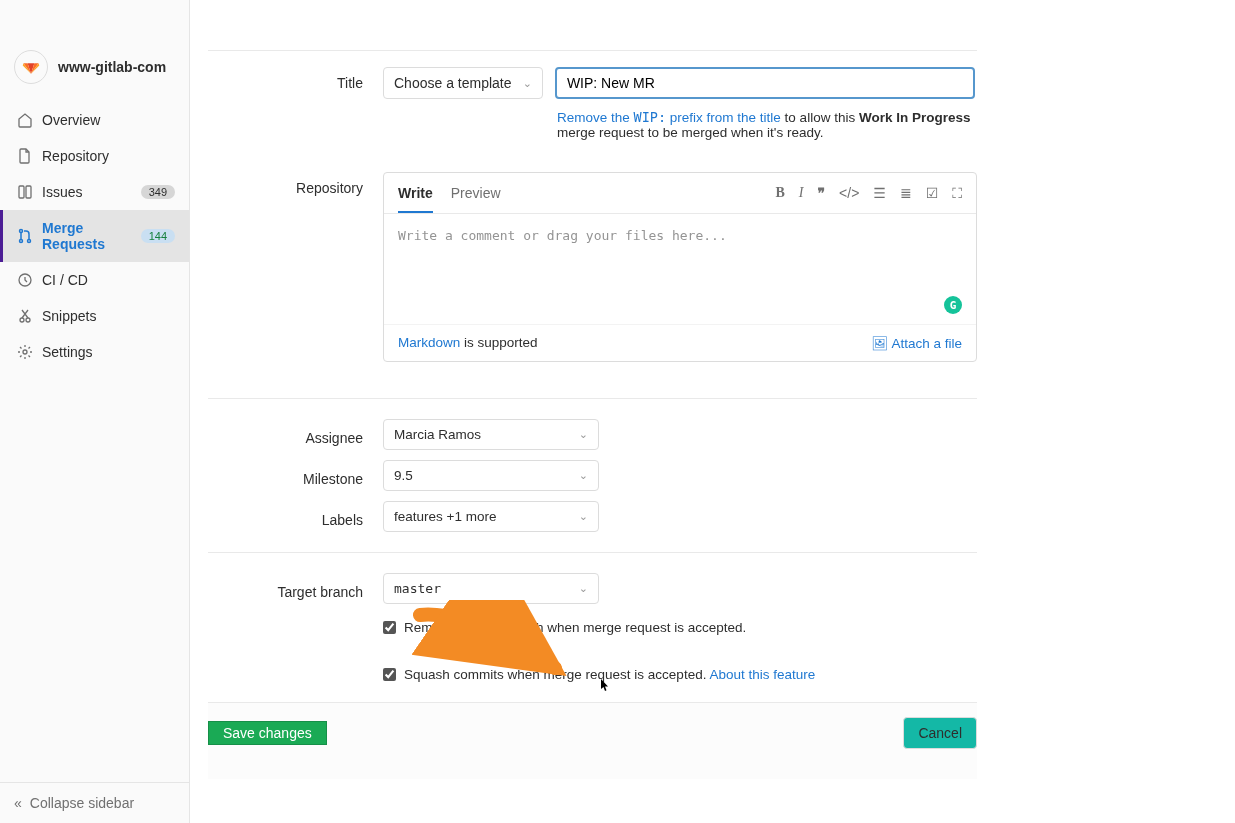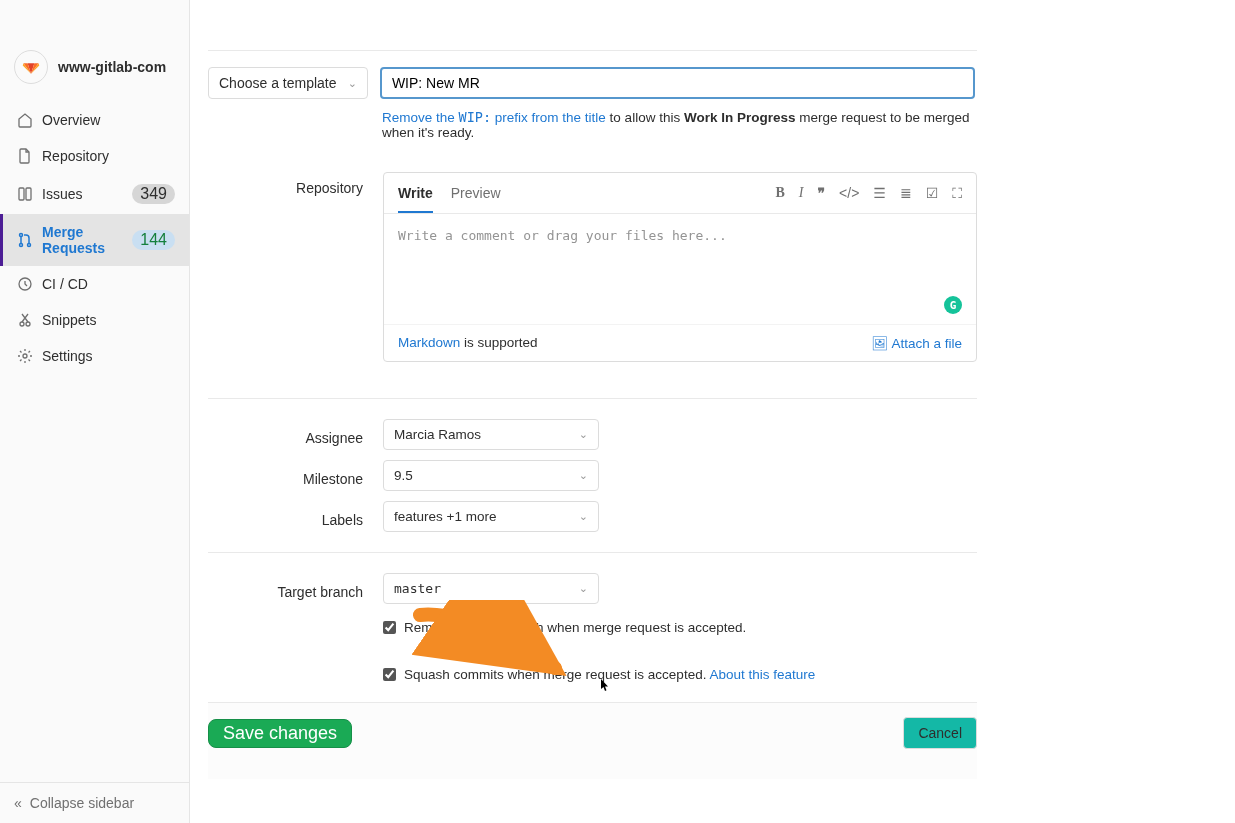--- a/index.html
+++ b/index.html
@@ -11,21 +11,21 @@
   .project-header { display: flex; align-items: center; padding: 10px 14px 18px; gap: 10px; }
   .project-logo { width: 34px; height: 34px; border: 1px solid #ddd; border-radius: 50%; display: flex; align-items: center; justify-content: center; }
   .project-logo svg { width: 18px; height: 18px; }
   .project-name { font-weight: 600; color: #2e2e2e; font-size: 14px; }
   .nav-list { list-style: none; }
   .nav-item { display: flex; align-items: center; padding: 10px 14px; cursor: pointer; color: #2e2e2e; gap: 9px; border-left: 3px solid transparent; }
   .nav-item.active { background: #e4e4e4; border-left: 3px solid #4c1d95; color: #1f78d1; font-weight: 600; }
   .nav-icon { width: 16px; height: 16px; display: flex; align-items: center; justify-content: center; color: #707070; flex-shrink: 0; }
   .nav-item.active .nav-icon { color: #1f78d1; }
   .nav-label { flex: 1; }
-  .nav-badge { background: #d6d6d6; color: #2e2e2e; font-size: 16px; padding: 1px 8px; border-radius: 10px; font-weight: 400; }
+  .nav-badge { background: #d6d6d6; color: #2e2e2e; font-size: 11px; padding: 1px 8px; border-radius: 10px; font-weight: 400; }
   .nav-item.active .nav-badge { background: #c9dff2; color: #15803d; }
   .collapse-btn { position: absolute; bottom: 0; left: 0; right: 0; padding: 12px 14px; display: flex; align-items: center; gap: 8px; color: #707070; cursor: pointer; border-top: 1px solid #e5e5e5; }
   
   
   .main { flex: 1; padding: 50px 18px 0 18px; overflow: hidden; position: relative; }
   .form-block { border-top: 1px solid #e9e9e9; }
   .form-row { display: flex; padding: 16px 0; }
   .form-label-col { width: 175px; text-align: right; padding-right: 20px; padding-top: 8px; color: #2e2e2e; font-weight: 400; }
   .form-ctrl-col { flex: 1; }
   
@@ -53,21 +53,21 @@
   .branch-code { font-family: Menlo, Monaco, monospace; font-size: 13px; }
   
   .sub-block { border-top: 1px solid #e9e9e9; margin-top: 20px; padding-top: 20px; }
   .field-row { display: flex; align-items: center; margin-bottom: 10px; }
   .field-row .form-label-col { padding-top: 6px; }
   
   .checkbox-row { display: flex; align-items: center; gap: 8px; margin-left: 175px; padding: 6px 0; font-size: 13.5px; }
   .checkbox-row input { accent-color: #555; }
   
   .action-bar { display: flex; justify-content: space-between; align-items: center; padding: 14px 0 30px; border-top: 1px solid #e9e9e9; margin-top: 14px; background: #fcfcfc; }
-  .btn-save { background: #1aaa55; color: #fff; border: 1px solid #168f48; border-radius: 8px; padding: 3px 14px; cursor: pointer; font-size: 18px; }
+  .btn-save { background: #1aaa55; color: #fff; border: 1px solid #168f48; border-radius: 0; padding: 3px 14px; cursor: pointer; font-size: 14px; }
   .btn-cancel { background: #14b8a6; color: #2e2e2e; border: 1px solid #dcdcdc; border-radius: 4px; padding: 7px 14px; cursor: pointer; font-size: 14px; }
   
   .arrow-annotation { position: absolute; left: 220px; top: 600px; pointer-events: none; z-index: 10; }
   .cursor-overlay { position: absolute; left: 405px; top: 678px; pointer-events: none; z-index: 11; font-size: 14px; color:#000;}
 </style>
 </head>
 <body>
 
 <div class="app">
 
@@ -156,20 +156,21 @@
     <div class="collapse-btn">
       <span>«</span>
       <span>Collapse sidebar</span>
     </div>
   </div>
 
   <div class="main">
     <div class="form-block">
 
       <div class="form-row">
+        <div class="form-label-col">Title</div>
         <div class="form-ctrl-col">
           <div class="template-select">
             <span>Choose a template</span>
             <span class="chev">⌄</span>
           </div>
           <input class="title-input" value="WIP: New MR" style="">
           <div class="title-help">
             <span class="link-blue"><span>Remove the </span><span class="code-text">WIP:</span><span> prefix from the title</span></span><span> to allow this </span><b>Work In Progress</b><span> merge request to be merged when it's ready.</span>
           </div>
         </div>

